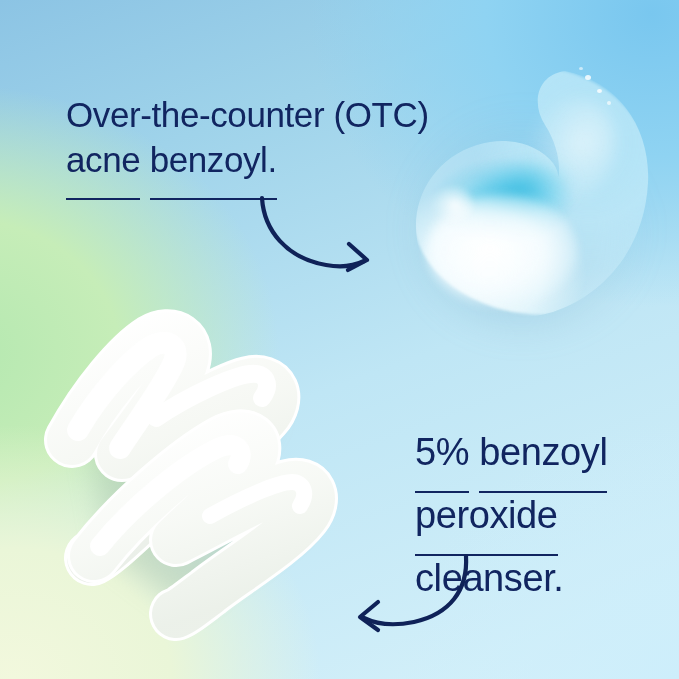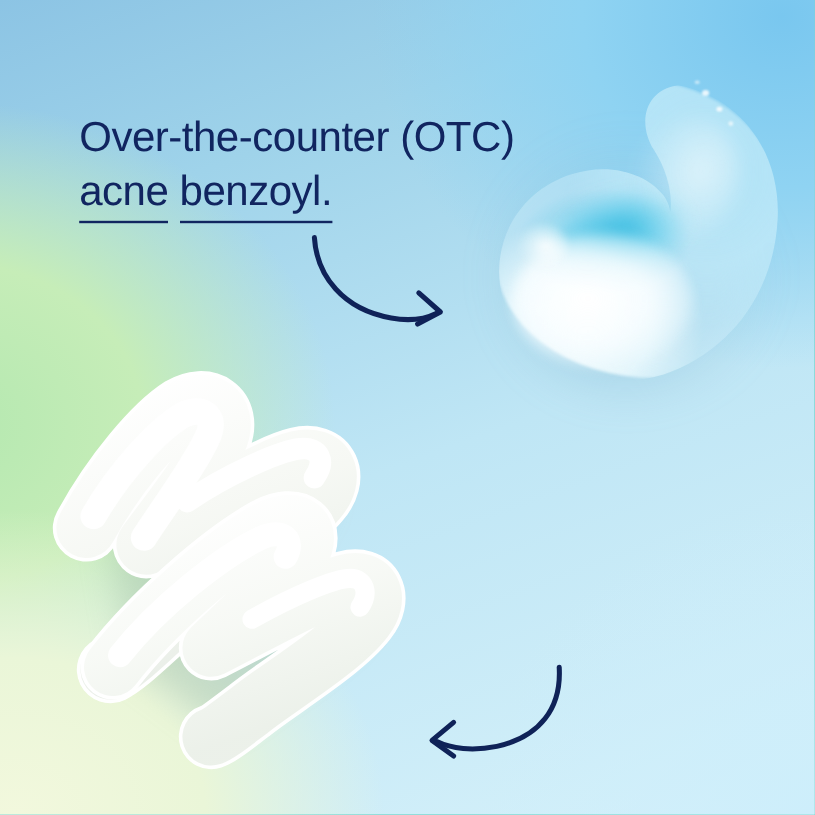--- a/index.html
+++ b/index.html
@@ -5,21 +5,21 @@
   html,body{margin:0;padding:0;}
   body{
     width:679px;height:679px;
     font-family:"Liberation Sans", sans-serif;
     overflow:hidden;
   }
   .canvas{
     position:relative;
     width:679px;height:679px;
     overflow:hidden;
-    background:#14b8a6;
+    background:#a3a3a3;
   }
   
   .bg-base{
     position:absolute;inset:0;
     background:linear-gradient(160deg,#8cc4e4 0%,#9fd3ea 22%,#bfe6f5 55%,#d6f1fa 100%);
   }
   .bg-blue-tr{
     position:absolute;inset:0;
     background:radial-gradient(ellipse 70% 60% at 96% 2%, #79c7ef 0%, #8fd3f2 35%, rgba(160,222,245,0) 72%);
   }
@@ -46,21 +46,21 @@
   .hl-top{
     left:66px;top:92px;
     font-size:35px;line-height:45px;
   }
   .hl-bottom{
     left:415px;top:430px;
     font-size:38px;line-height:45px;
   }
   .u{
     border-bottom:2.5px solid #112560;
-    padding-bottom:2px;
+    padding-bottom:16px;
     display:inline-block;
   }
   .ln{display:block;}
 
   
   .arrow-svg{position:absolute;overflow:visible;}
   .arrow-path{fill:none;stroke:#0f2258;stroke-width:4.2;stroke-linecap:round;stroke-linejoin:round;}
 
   
   .gel-wrap{position:absolute;left:395px;top:55px;width:265px;height:265px;}
@@ -207,19 +207,30 @@
     <span class="ln">
       <span class="u">acne</span><span>&nbsp;</span><span class="u">benzoyl.</span>
     </span>
   </div>
 
   <svg class="arrow-svg" style="left:248px;top:186px;width:150px;height:100px;" viewBox="0 0 150 100">
     <path class="arrow-path" d="M14 12 C 16 44 38 72 78 79 C 94 82 106 80 116 75"></path>
     <path class="arrow-path" d="M101 58 L 119 74 L 100 84"></path>
   </svg>
 
+  <div class="headline hl-bottom">
+    <span class="ln">
+      <span class="u">5%</span><span>&nbsp;</span><span class="u">benzoyl</span>
+    </span>
+    <span class="ln">
+      <span class="u">peroxide</span>
+    </span>
+    <span class="ln">
+      <span>cleanser.</span>
+    </span>
+  </div>
 
   <svg class="arrow-svg" style="left:338px;top:552px;width:150px;height:100px;" viewBox="0 0 150 100">
     <path class="arrow-path" d="M128 4 C 130 38 112 62 76 70 C 56 74 38 72 26 66"></path>
     <path class="arrow-path" d="M40 50 L 22 65 L 40 78"></path>
   </svg>
 
 </div>
 
 </body></html>

